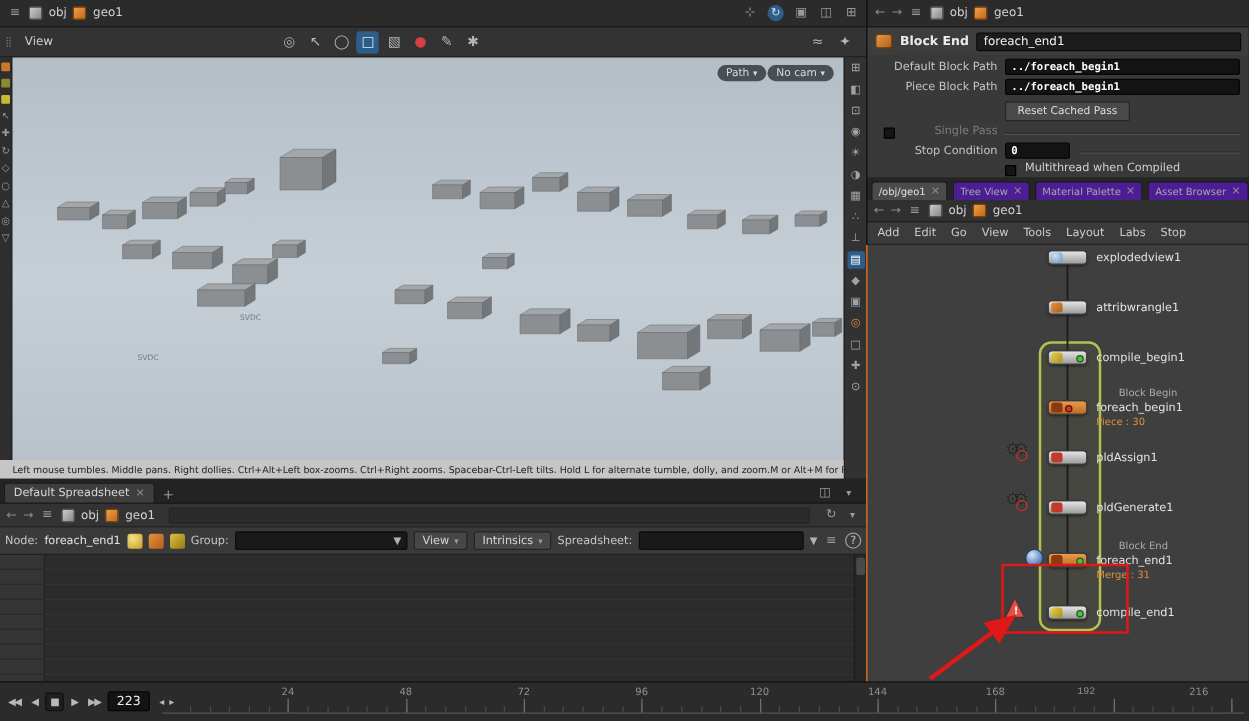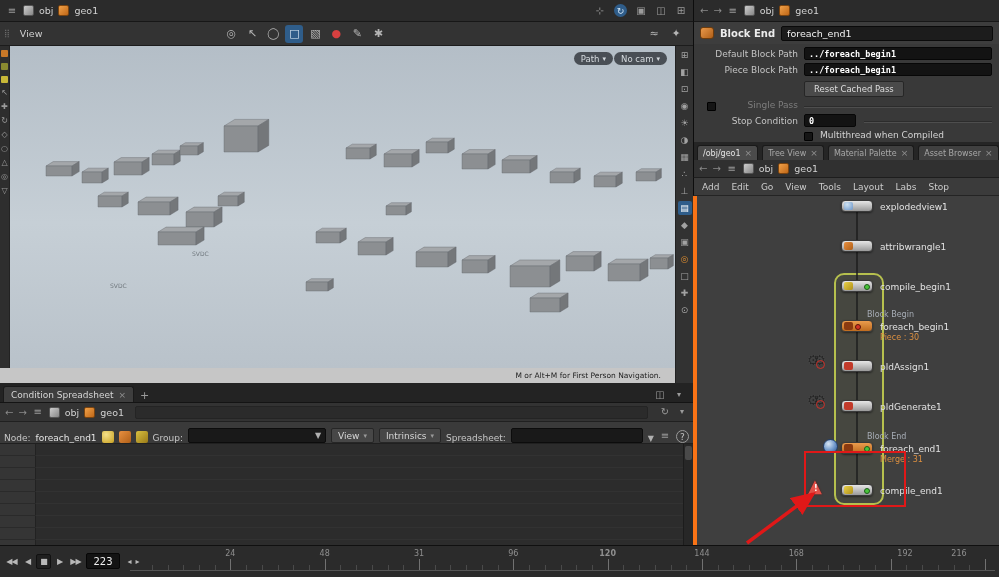--- a/index.html
+++ b/index.html
@@ -44,21 +44,21 @@
 #ss-tabs{left:0;top:383px;width:693px;height:20px;background:#232323;border-bottom:1px solid #141414;display:flex;align-items:flex-end;padding:0 3px;gap:3px}
 .sstab{background:#3e3e3e;border:1px solid #1a1a1a;border-bottom:none;border-radius:3px 3px 0 0;height:16px;display:flex;align-items:center;gap:5px;padding:0 7px;color:#d6d6d6;font-size:9px}
 .tabclose{color:#909090;font-size:9px}
 .newtab{color:#9a9a9a;font-size:11px;margin-left:3px}
 #ss-tabs .right-icons{margin-left:auto;display:flex;gap:7px;align-items:center;padding-right:5px}
 
 #ss-path{left:0;top:403px;width:693px;height:19px;background:#333;border-bottom:1px solid #202020;display:flex;align-items:center;gap:5px;padding:0 5px}
 .navarrow{color:#8a8a8a;font-size:10px}
 .spacer-inset{flex:1;height:13px;background:#2b2b2b;border:1px solid #242424;border-radius:2px;margin:0 6px}
 
-#ss-controls{left:0;top:422px;width:693px;height:22px;background:#3a3a3a;border-bottom:1px solid #202020;display:flex;align-items:flex-end;gap:5px;padding:0 4px;font-size:9px}
+#ss-controls{left:0;top:422px;width:693px;height:22px;background:#3a3a3a;border-bottom:1px solid #202020;display:flex;align-items:center;gap:5px;padding:0 4px;font-size:9px}
 .ctl-label{color:#c6c6c6;white-space:nowrap}
 .mini-chip{width:12px;height:12px;border-radius:2px;flex:none}
 .inset{background:#191919;border:1px solid #0c0c0c;border-radius:2px;height:15px;display:flex;align-items:center;padding:0 4px;color:#e6e6e6}
 .funnel{color:#b0b0b0;font-size:8px}
 .dropbtn{background:#474747;border:1px solid #262626;border-radius:2px;height:15px;display:flex;align-items:center;gap:4px;padding:0 6px;color:#d6d6d6;white-space:nowrap}
 .qmark{width:13px;height:13px;border-radius:50%;border:1px solid #9a9a9a;color:#c6c6c6;font-size:9px;display:flex;align-items:center;justify-content:center;flex:none}
 
 #ss-body{left:0;top:444px;width:693px;height:101px;background:#2c2c2c}
 .ss-rowcol{position:absolute;left:0;top:0;width:36px;height:101px;background:#353535;border-right:1px solid #222}
 .ssrow{position:absolute;left:0;width:36px;height:12px;border-bottom:1px solid #2a2a2a;z-index:2}
@@ -83,37 +83,37 @@
 #param-body{left:693px;top:44px;width:306px;height:98px;background:#393939;border-left:1px solid #0d0d0d;font-size:9px}
 .plabel{position:absolute;left:0;width:104px;text-align:right;color:#c4c4c4;white-space:nowrap}
 .plabel.dis{color:#7d7d7d}
 .pvalue{position:absolute;left:110px;width:188px;height:13px;background:#131313;border:1px solid #070707;border-radius:2px;color:#fff;display:flex;align-items:center;padding:0 4px}
 .mono{font-family:"DejaVu Sans Mono","Liberation Mono",monospace;font-weight:bold;font-size:8.5px}
 .pbtn{position:absolute;left:110px;background:#4a4a4a;border:1px solid #262626;border-radius:2px;color:#ddd;font-size:8.5px;padding:2px 9px}
 .pcheck{position:absolute;width:9px;height:9px;background:#151515;border:1px solid #000;border-radius:1px}
 .ptrack{position:absolute;height:2px;background:#2c2c2c;border-bottom:1px solid #4e4e4e}
 
 #pane-tabs{left:693px;top:142px;width:306px;height:18px;background:#252525;border-left:1px solid #0d0d0d;display:flex;align-items:flex-end;gap:4px;padding:0 3px}
-.ptab{height:15px;background:#404040;border:1px solid #191919;border-bottom:none;border-radius:3px 3px 0 0;color:#a8a8a8;font-size:8px;display:flex;align-items:center;gap:4px;padding:0 5px;white-space:nowrap}
+.ptab{height:15px;background:#4c1d95;border:1px solid #191919;border-bottom:none;border-radius:3px 3px 0 0;color:#a8a8a8;font-size:8px;display:flex;align-items:center;gap:4px;padding:0 5px;white-space:nowrap}
 .ptab.active{background:#4b4b4b;color:#e4e4e4}
 
 #net-path{left:693px;top:160px;width:306px;height:18px;background:#303030;border-left:1px solid #0d0d0d;border-bottom:1px solid #1d1d1d;display:flex;align-items:center;gap:5px;padding:0 5px}
 #net-menu{left:693px;top:178px;width:306px;height:18px;background:#3b3b3b;border-left:1px solid #0d0d0d;border-bottom:1px solid #242424;display:flex;align-items:center;padding:0 2px}
 .menu-item{color:#cccccc;font-size:9px;padding:0 6px}
-#net-canvas{left:693px;top:196px;width:306px;height:349px;background:#3f3f3f;border-left:4px solid #f97316;overflow:hidden}
+#net-canvas{left:693px;top:196px;width:306px;height:349px;background:#3f3f3f;border-left:1px solid #f97316;overflow:hidden}
 .netsvg{position:absolute;left:0;top:0;z-index:1;pointer-events:none}
 .netsvg.top{z-index:6}
 .nnode{position:absolute;left:144px;width:32px;height:12px;border-radius:4px;border:1px solid #3a3a3a;box-shadow:0 1px 2px rgba(0,0,0,.45);z-index:3}
 .nnode.gray{background:linear-gradient(180deg,#e6e6e6,#9a9a9a)}
 .nnode.orange{background:linear-gradient(180deg,#eb9c4d,#bf6c1f)}
 .chiplet{position:absolute;width:9px;height:8px;border-radius:2px;top:1px;left:2px}
 .gdot{position:absolute;right:2px;top:3px;width:6px;height:6px;border-radius:50%;background:#49c43b;border:1px solid #1d5c18}
 .rdot{position:absolute;right:11px;top:3px;width:6px;height:6px;border-radius:50%;background:#d33425;border:1px solid #5c120a}
 .nlabel{position:absolute;left:183px;font-size:9px;color:#e2e2e2;white-space:nowrap;z-index:4}
-.nbadge{position:absolute;left:170px;font-size:8px;color:#a7adb6;white-space:nowrap;z-index:4}
+.nbadge{position:absolute;left:201px;font-size:8px;color:#a7adb6;white-space:nowrap;z-index:4}
 .nsub{position:absolute;left:183px;font-size:8px;color:#dd9040;white-space:nowrap;z-index:4}
 .gearpair{position:absolute;left:110px;font-size:14px;color:#262626;letter-spacing:-6px;z-index:3;text-shadow:0 0 1px #666}
 .redring{position:absolute;left:119px;width:9px;height:9px;border:1.5px solid #d03028;border-radius:50%;z-index:4}
 .bluesphere{position:absolute;left:126px;top:243px;width:15px;height:15px;border-radius:50%;background:radial-gradient(circle at 35% 30%,#d8e6f4,#6a94c8 55%,#2c4d7e);border:1px solid #24406a;z-index:4}
 .warn-tri{position:absolute;left:111px;top:281px;font-size:18px;color:#e25048;text-shadow:0 0 2px #6e1410;line-height:1;z-index:5}
 .warn-bang{position:absolute;left:117px;top:288px;font-size:8px;color:#fff;font-weight:bold;z-index:6}
 </style>
 </head>
 <body>
 
@@ -282,26 +282,27 @@
     <span class="rsq active">▤</span>
     <span class="rsq">◆</span>
     <span class="rsq">▣</span>
     <span class="rsq orange">◎</span>
     <span class="rsq">□</span>
     <span class="rsq">✚</span>
     <span class="rsq">⊙</span>
   </div>
 
 <div id="helpbar" class="panel">
+  <span>Left mouse tumbles.  Middle pans.  Right dollies.  Ctrl+Alt+Left box-zooms.  Ctrl+Right zooms.  Spacebar-Ctrl-Left tilts.  Hold L for alternate tumble, dolly, and zoom.</span>
   <span class="hright">M or Alt+M for First Person Navigation.</span>
 </div>
 
 <div id="ss-tabs" class="panel">
   <div class="sstab">
-    <span>Condition Spreadsheet</span>
+    <span>Default Spreadsheet</span>
     <span class="tabclose">×</span>
   </div>
   <span class="newtab">+</span>
   <span class="right-icons">
     <span class="gicon">◫</span>
     <span class="gicon" style="font-size:8px">▾</span>
   </span>
 </div>
 
 <div id="ss-path" class="panel">
@@ -427,31 +428,31 @@
     <div class="tick-minor" style="left: 922.07px;"></div>
     <div class="tick-minor" style="left: 937.79px;"></div>
     <div class="tick-minor" style="left: 953.51px;"></div>
     <div class="tick-minor" style="left: 969.23px;"></div>
     <div class="tick-minor" style="left: 984.95px;"></div>
     <div class="tick-mark" style="left: 230.39px;"></div>
     <div class="tick-label" style="left: 230.39px;">24</div>
     <div class="tick-mark" style="left: 324.71px;"></div>
     <div class="tick-label" style="left: 324.71px;">48</div>
     <div class="tick-mark" style="left: 419.03px;"></div>
-    <div class="tick-label" style="left: 419.03px;">31</div>
+    <div class="tick-label" style="left: 419.03px;">72</div>
     <div class="tick-mark" style="left: 513.35px;"></div>
     <div class="tick-label" style="left: 513.35px;">96</div>
     <div class="tick-mark" style="left: 607.67px;"></div>
-    <div class="tick-label" style="left: 607.67px; font-weight: bold;">120</div>
+    <div class="tick-label" style="left: 607.67px;">120</div>
     <div class="tick-mark" style="left: 701.99px;"></div>
     <div class="tick-label" style="left: 701.99px;">144</div>
     <div class="tick-mark" style="left: 796.31px;"></div>
     <div class="tick-label" style="left: 796.31px;">168</div>
     <div class="tick-mark" style="left: 890.63px;"></div>
-    <div class="tick-label" style="left: 905px;">192</div>
+    <div class="tick-label" style="left: 869px; font-family: Liberation Mono, monospace;">192</div>
     <div class="tick-mark" style="left: 984.95px;"></div>
     <div class="tick-label" style="left: 959px;">216</div>
   </div>
 
 <div id="rt-path" class="panel">
   <span class="navarrow">←</span>
   <span class="navarrow">→</span>
   <span class="gicon">≡</span>
   <span class="chip cube"></span>
   <span class="pathtxt">obj</span>

